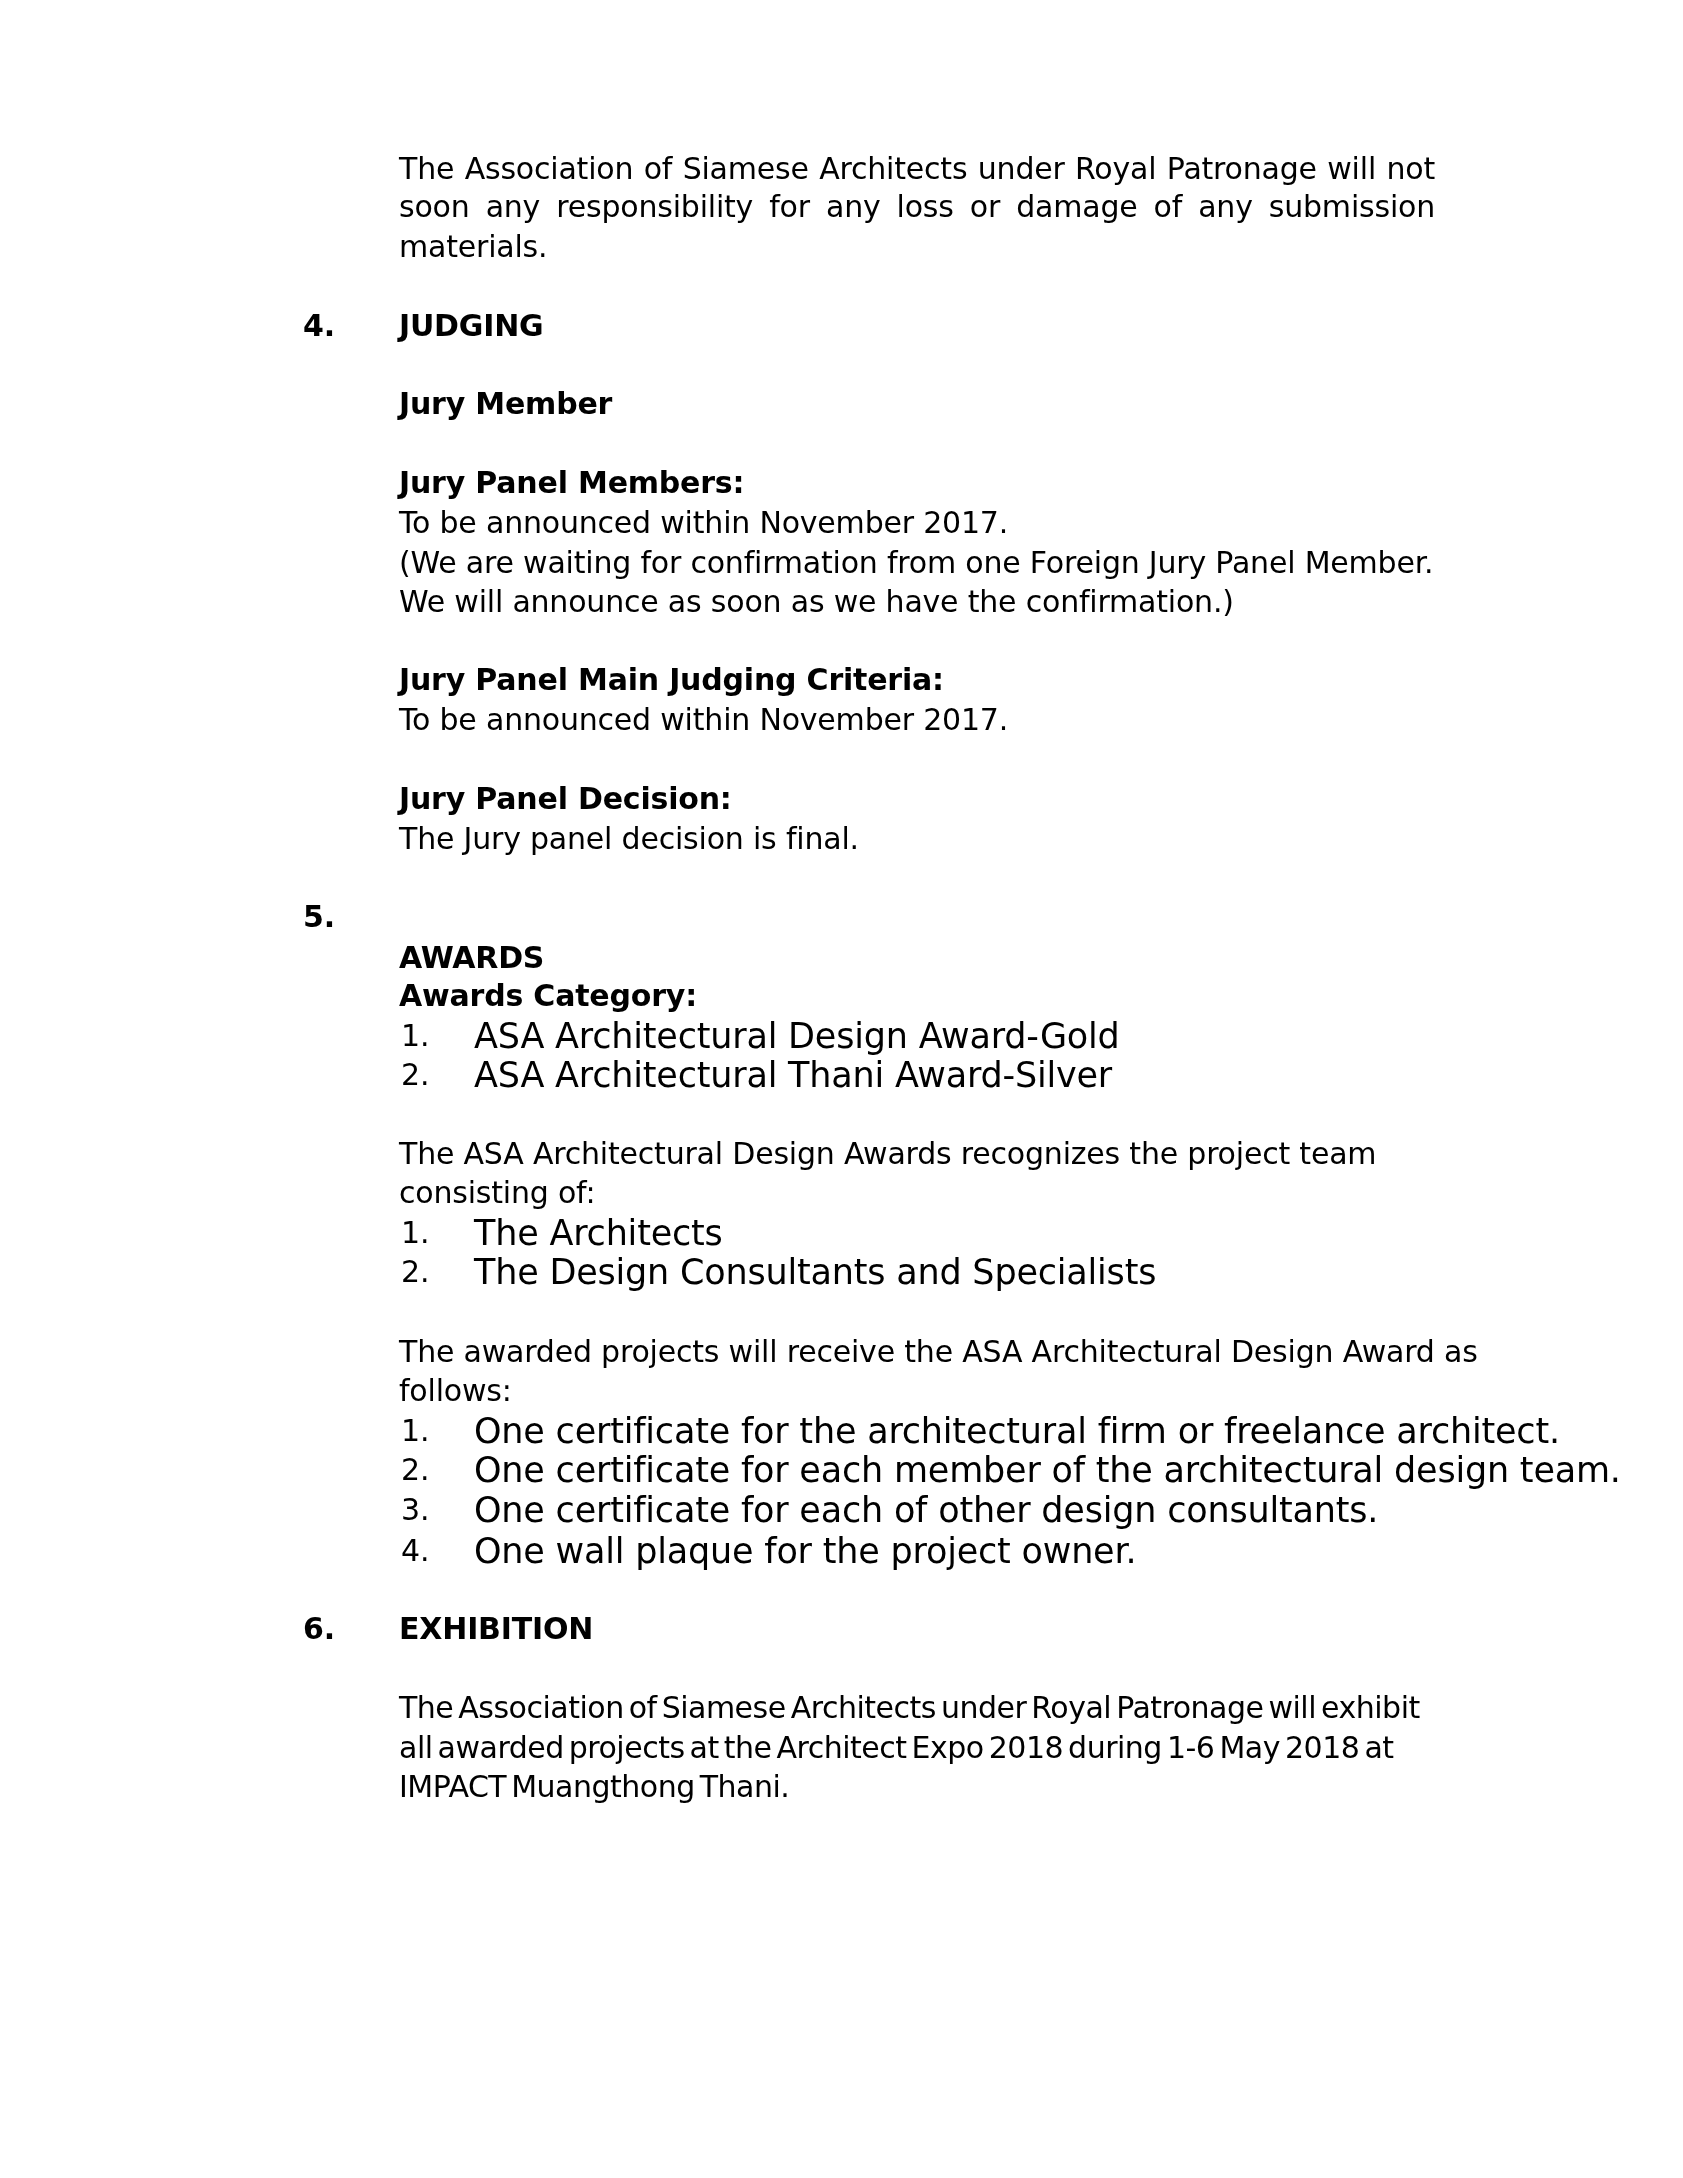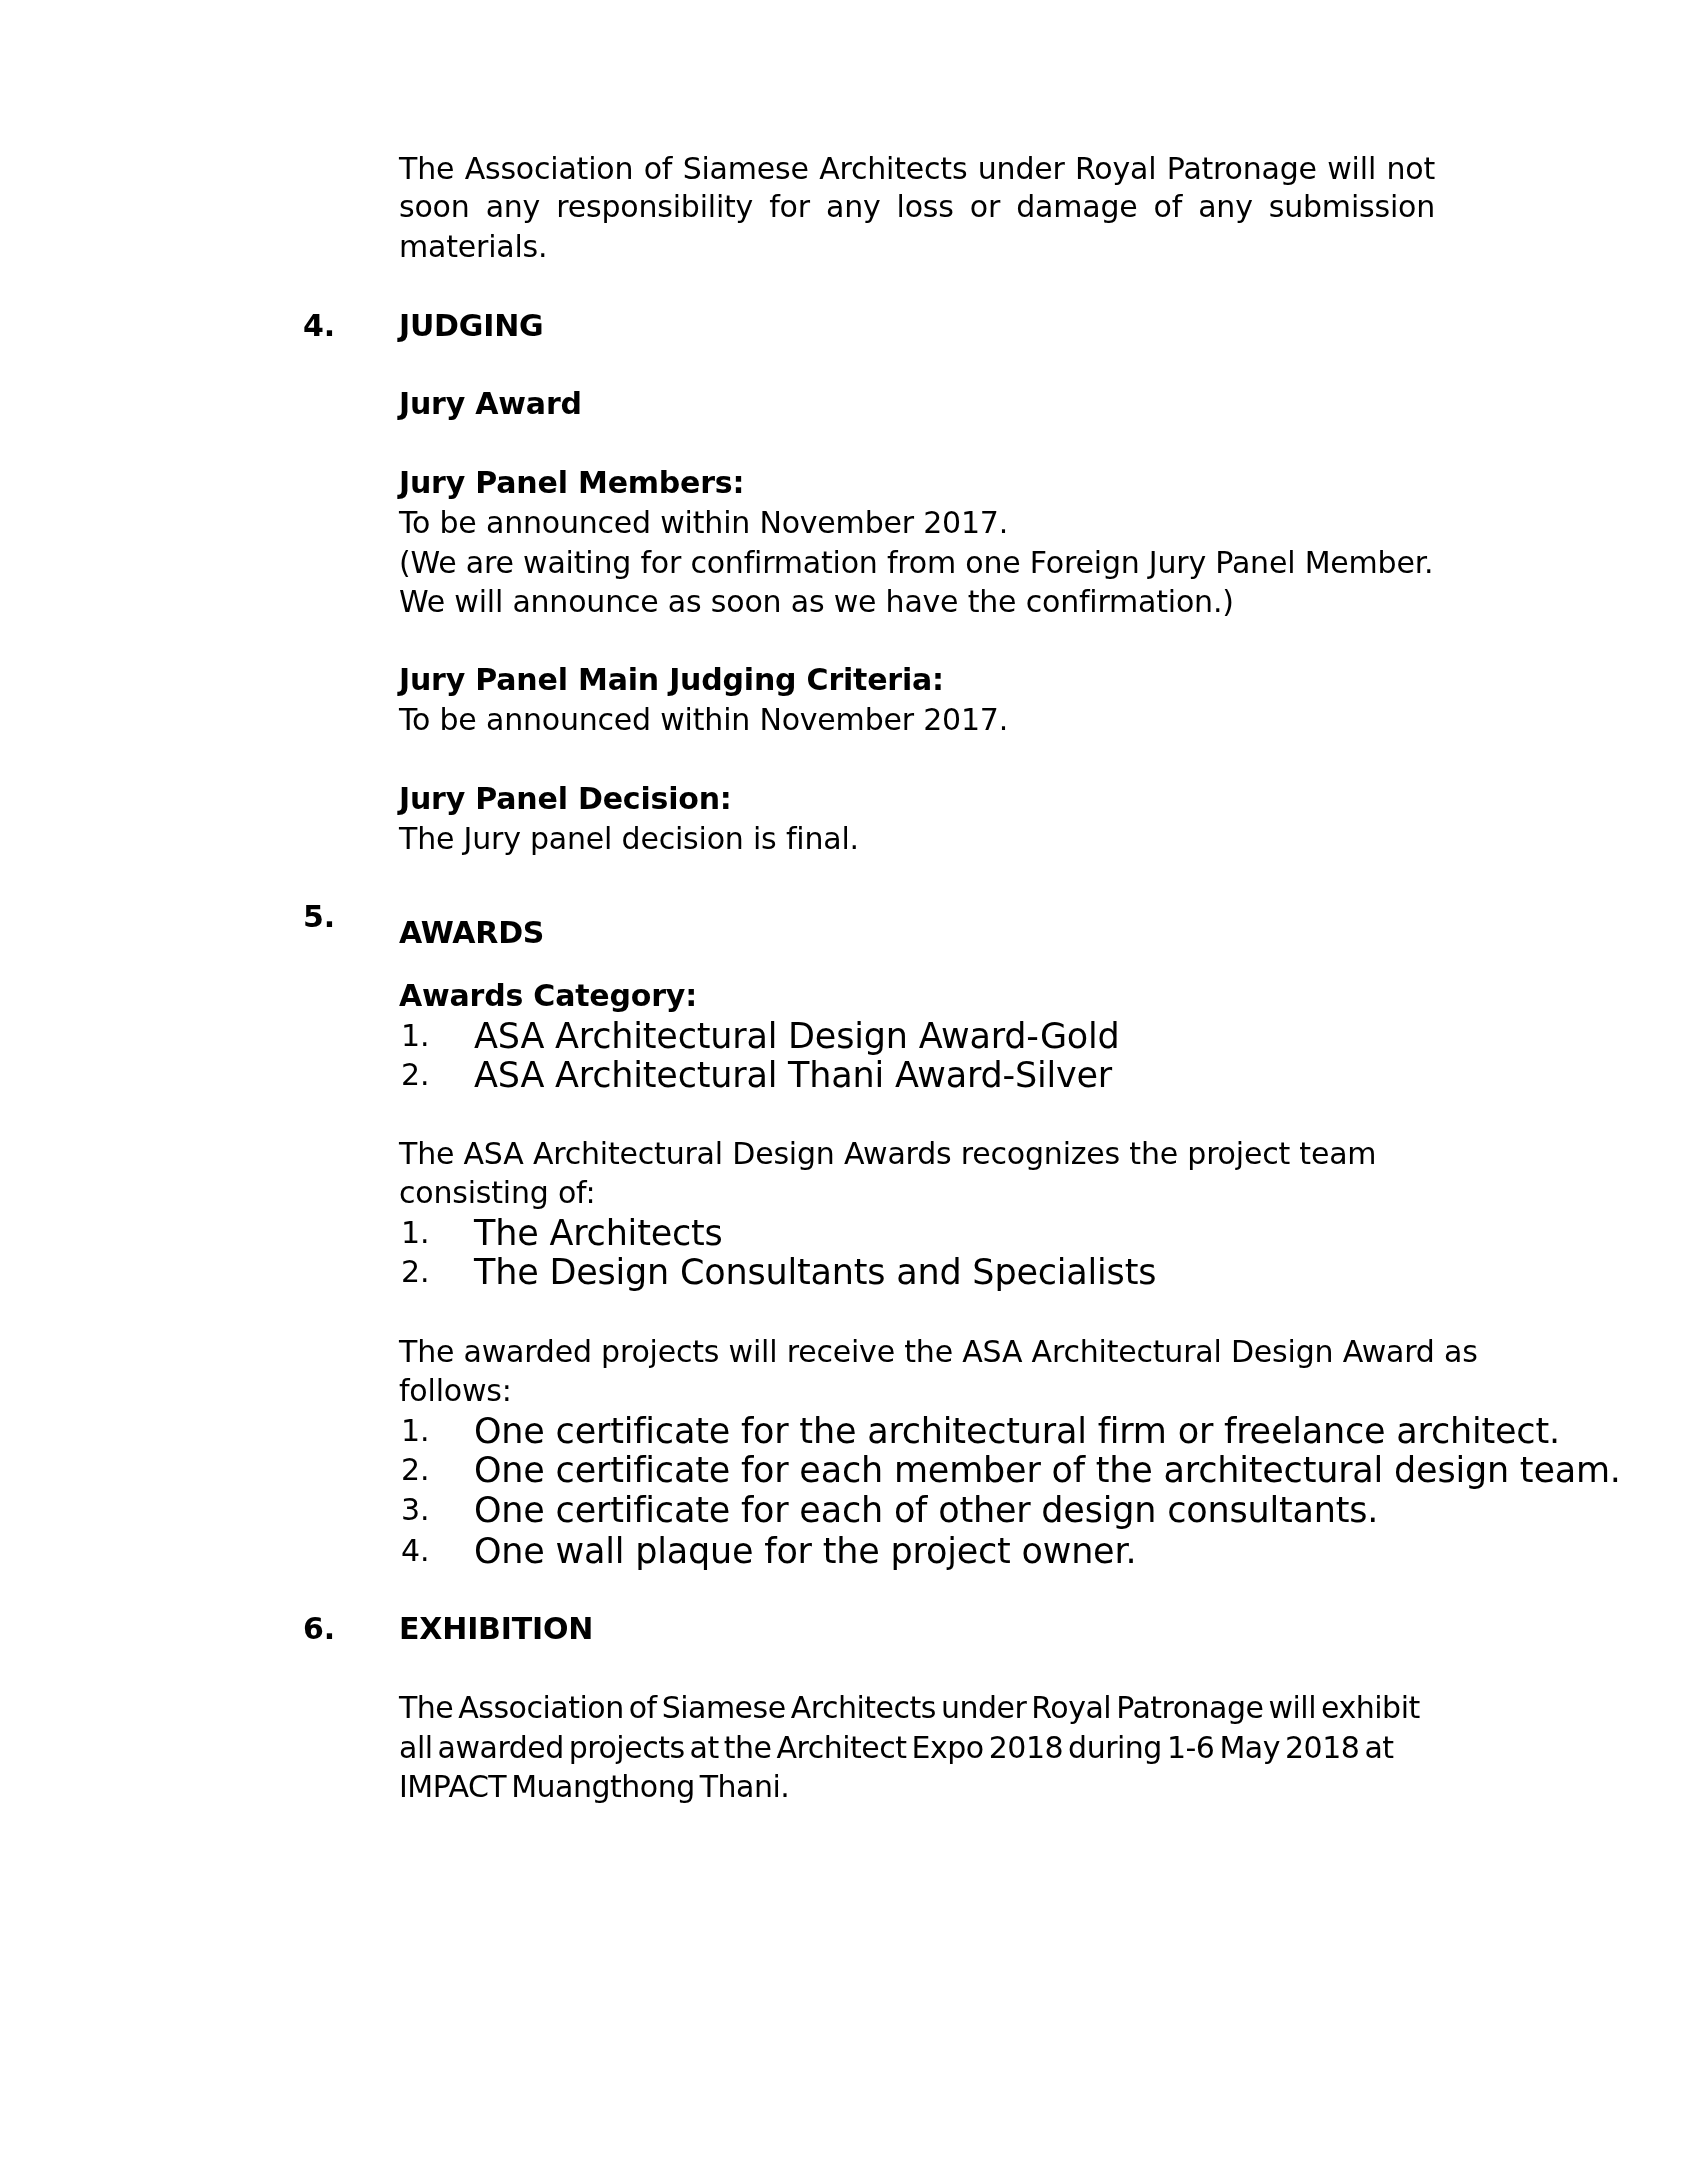--- a/index.html
+++ b/index.html
@@ -74,37 +74,37 @@
   <div>
     <div class="line justify" style="top:149px">The Association of Siamese Architects under Royal Patronage will not</div>
     <div class="line justify" style="top:187px">soon any responsibility for any loss or damage of any submission</div>
     <div class="line" style="top:227px">materials.</div>
   </div>
 
   <div>
     <div class="sec-num" style="top:306px">4.</div>
     <div class="line bold" style="top:306px">JUDGING</div>
 
-    <div class="line bold" style="top:384px">Jury Award</div>
+    <div class="line bold" style="top:384px">Jury Member</div>
 
     <div class="line bold" style="top:463px">Jury Panel Members:</div>
     <div class="line" style="top:503px">To be announced within November 2017.</div>
     <div class="line" style="top:543px">(We are waiting for confirmation from one Foreign Jury Panel Member.</div>
     <div class="line" style="top:582px">We will announce as soon as we have the confirmation.)</div>
 
     <div class="line bold" style="top:660px">Jury Panel Main Judging Criteria:</div>
     <div class="line" style="top:700px">To be announced within November 2017.</div>
 
     <div class="line bold" style="top:779px">Jury Panel Decision:</div>
     <div class="line" style="top:819px">The Jury panel decision is final.</div>
   </div>
 
   <div>
     <div class="sec-num" style="top:897px">5.</div>
-    <div class="line bold" style="top:913px">AWARDS</div>
+    <div class="line bold" style="top:938px">AWARDS</div>
 
     <div class="line bold" style="top:976px">Awards Category:</div>
     <div>
       <div class="list-num" style="top:1016px">1.</div>
       <div class="list-text" style="top:1016px">ASA Architectural Design Award-Gold</div>
       <div class="list-num" style="top:1055px">2.</div>
       <div class="list-text" style="top:1055px">ASA Architectural Thani Award-Silver</div>
     </div>
 
     <div class="line" style="top:1134px">The ASA Architectural Design Awards recognizes the project team</div>

